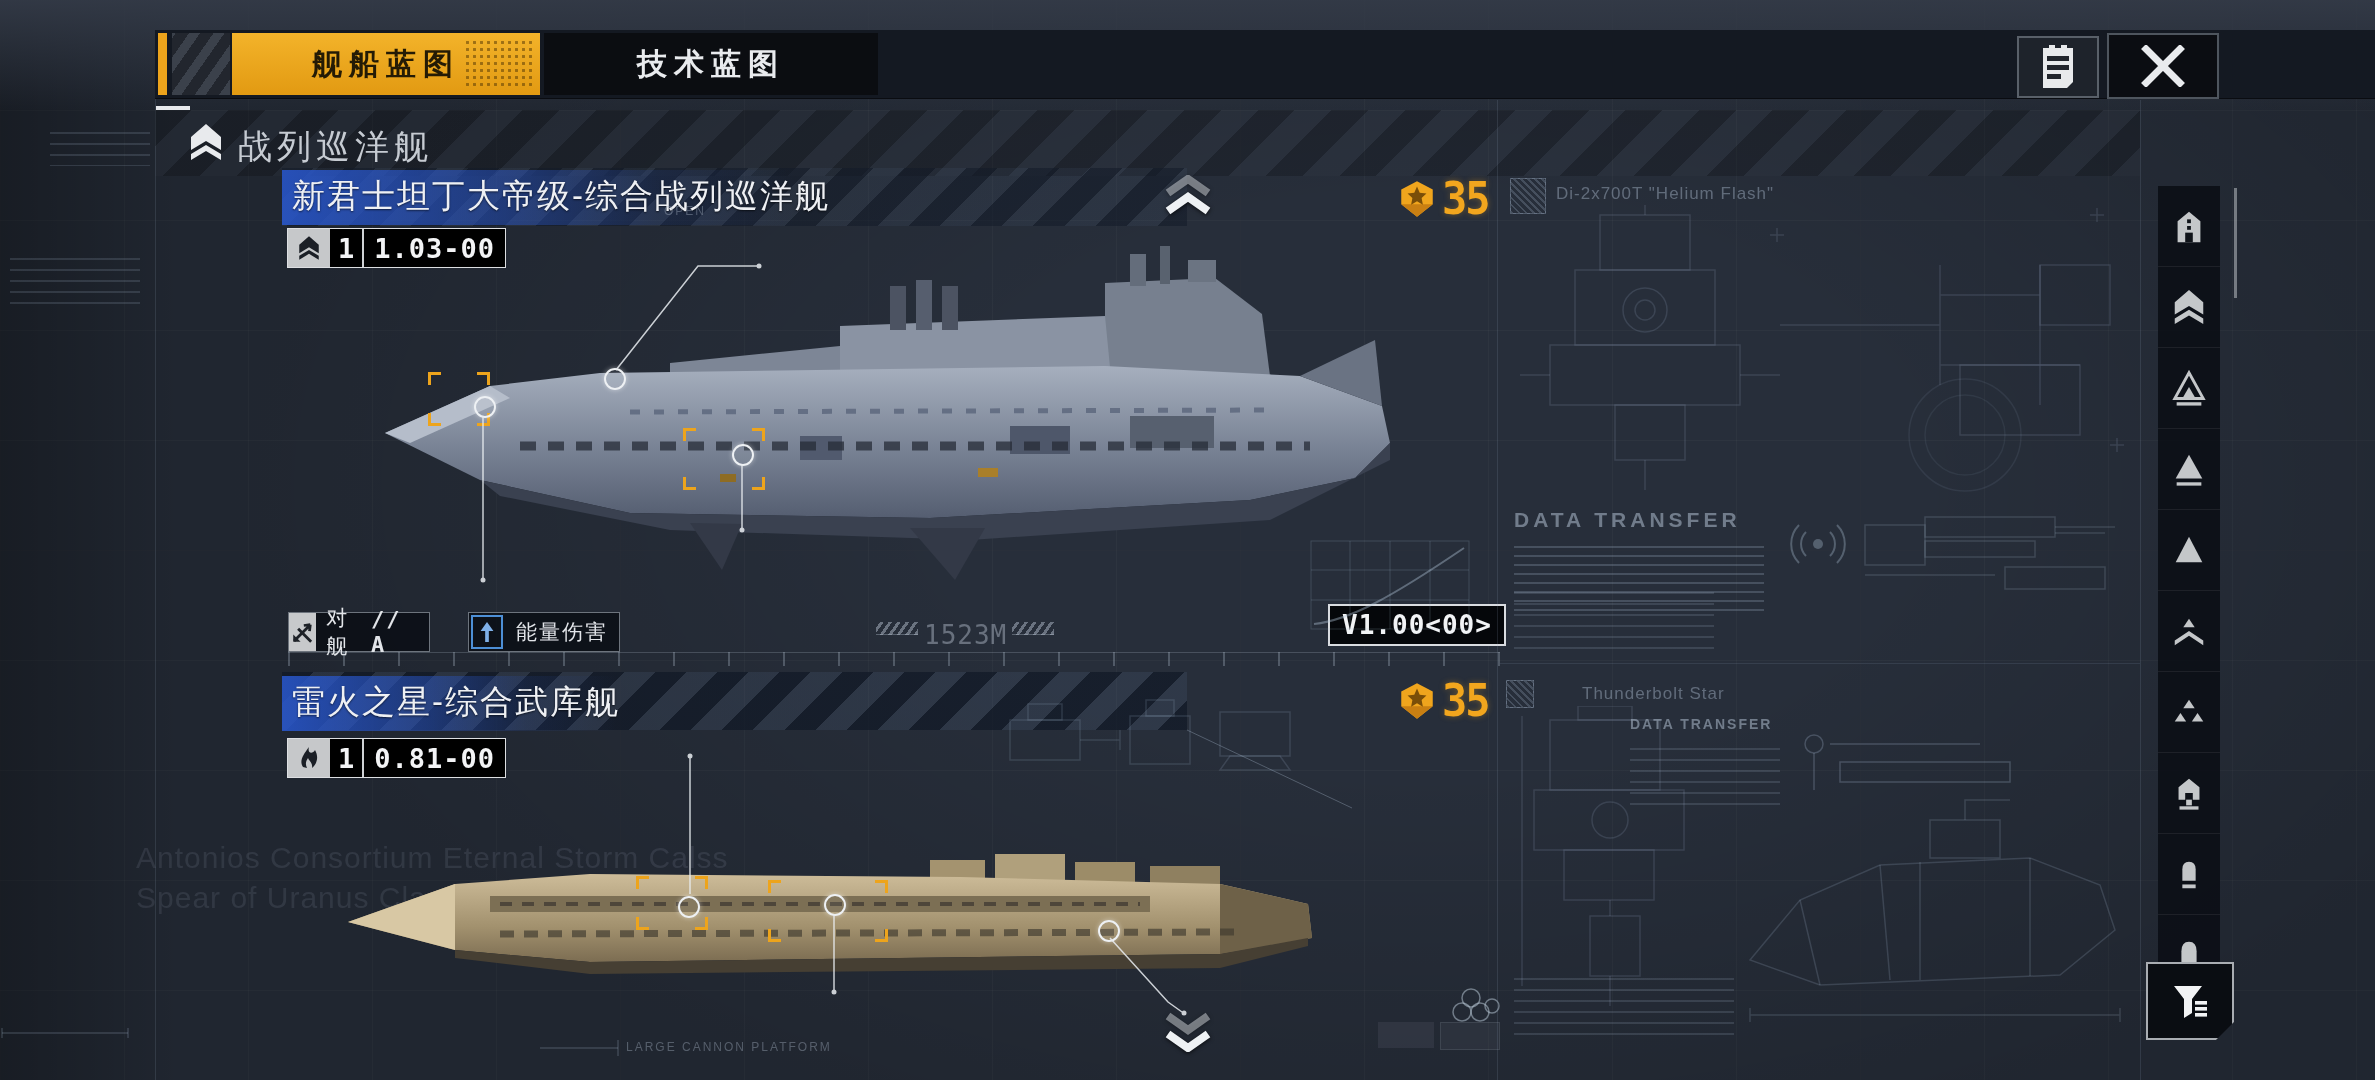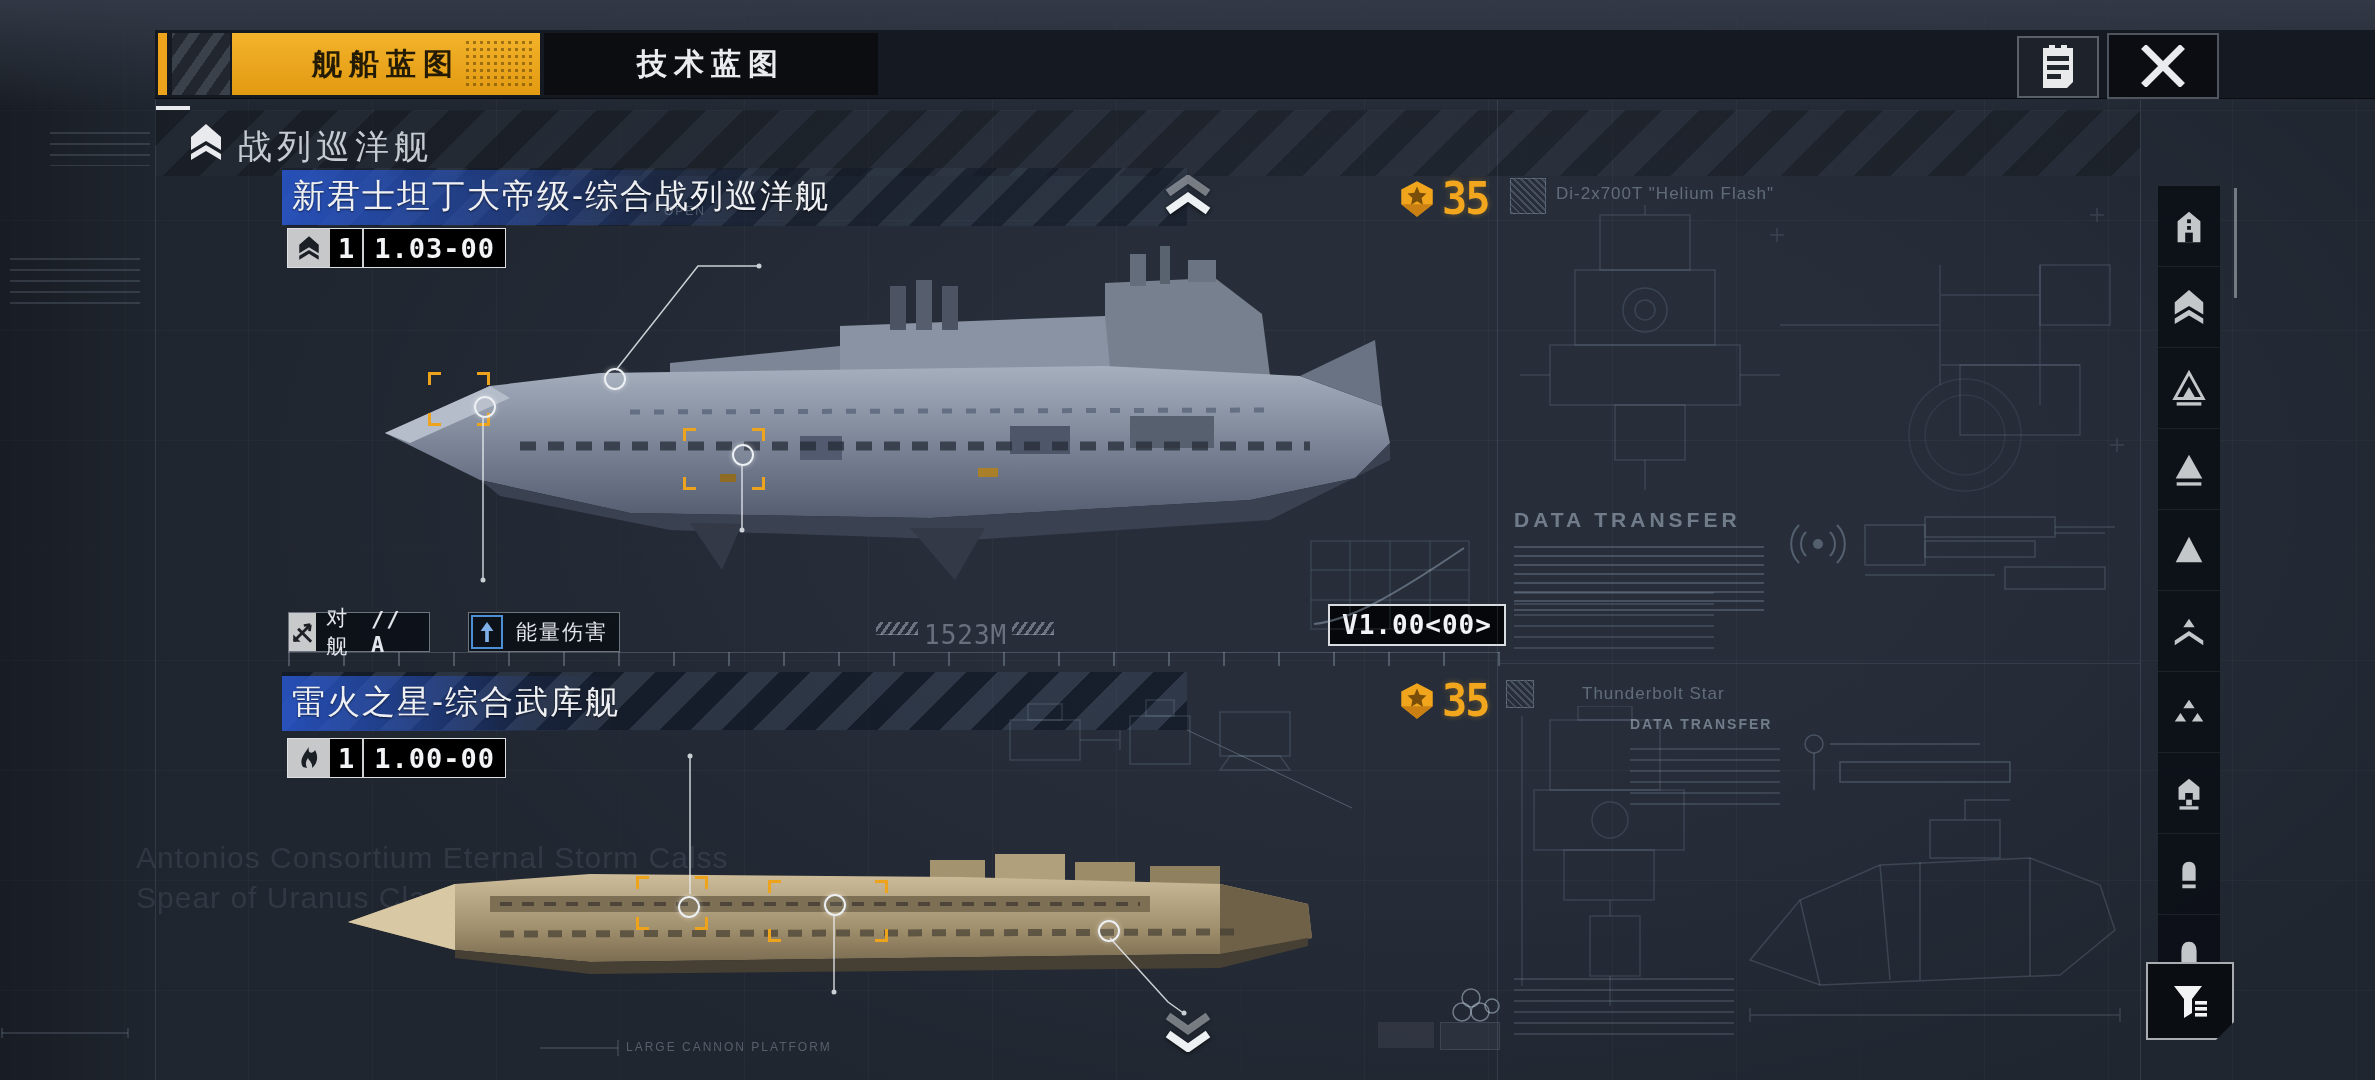--- a/index.html
+++ b/index.html
@@ -259,21 +259,21 @@
   <div class="abs" style="left:282px;top:676px;">
     <span class="ship-title">雷火之星-综合武库舰</span>
   </div>
   <div class="abs vbadge" style="left:287px;top:738px;">
     <div class="cell-icon">
       <svg width="24" height="26" viewBox="0 0 24 26">
         <path d="M6 22 C2 16 6 10 12 2 C10 9 16 9 18 5 C22 12 20 19 15 23 C16 18 12 16 11 13 C9 16 8 19 10 23 Z" fill="#1b1f26"></path>
       </svg>
     </div>
     <div class="cell-num">1</div>
-    <div class="cell-ver">1.00-00</div>
+    <div class="cell-ver">0.81-00</div>
   </div>
   <div class="abs cost" style="left:1396px;top:676px;">
     <svg width="42" height="42" viewBox="0 0 40 40">
       <polygon points="20,3 35,11 35,25 20,37 5,25 5,11" fill="#f0a51d"></polygon>
       <polygon points="20,37 5,25 35,25" fill="#c97f12"></polygon>
       <polygon points="20,8 22.6,14 29,14.7 24.4,19 25.6,25.4 20,22.2 14.4,25.4 15.6,19 11,14.7 17.4,14" fill="#7a4e08"></polygon>
     </svg>
     <span>35</span>
   </div>
 

